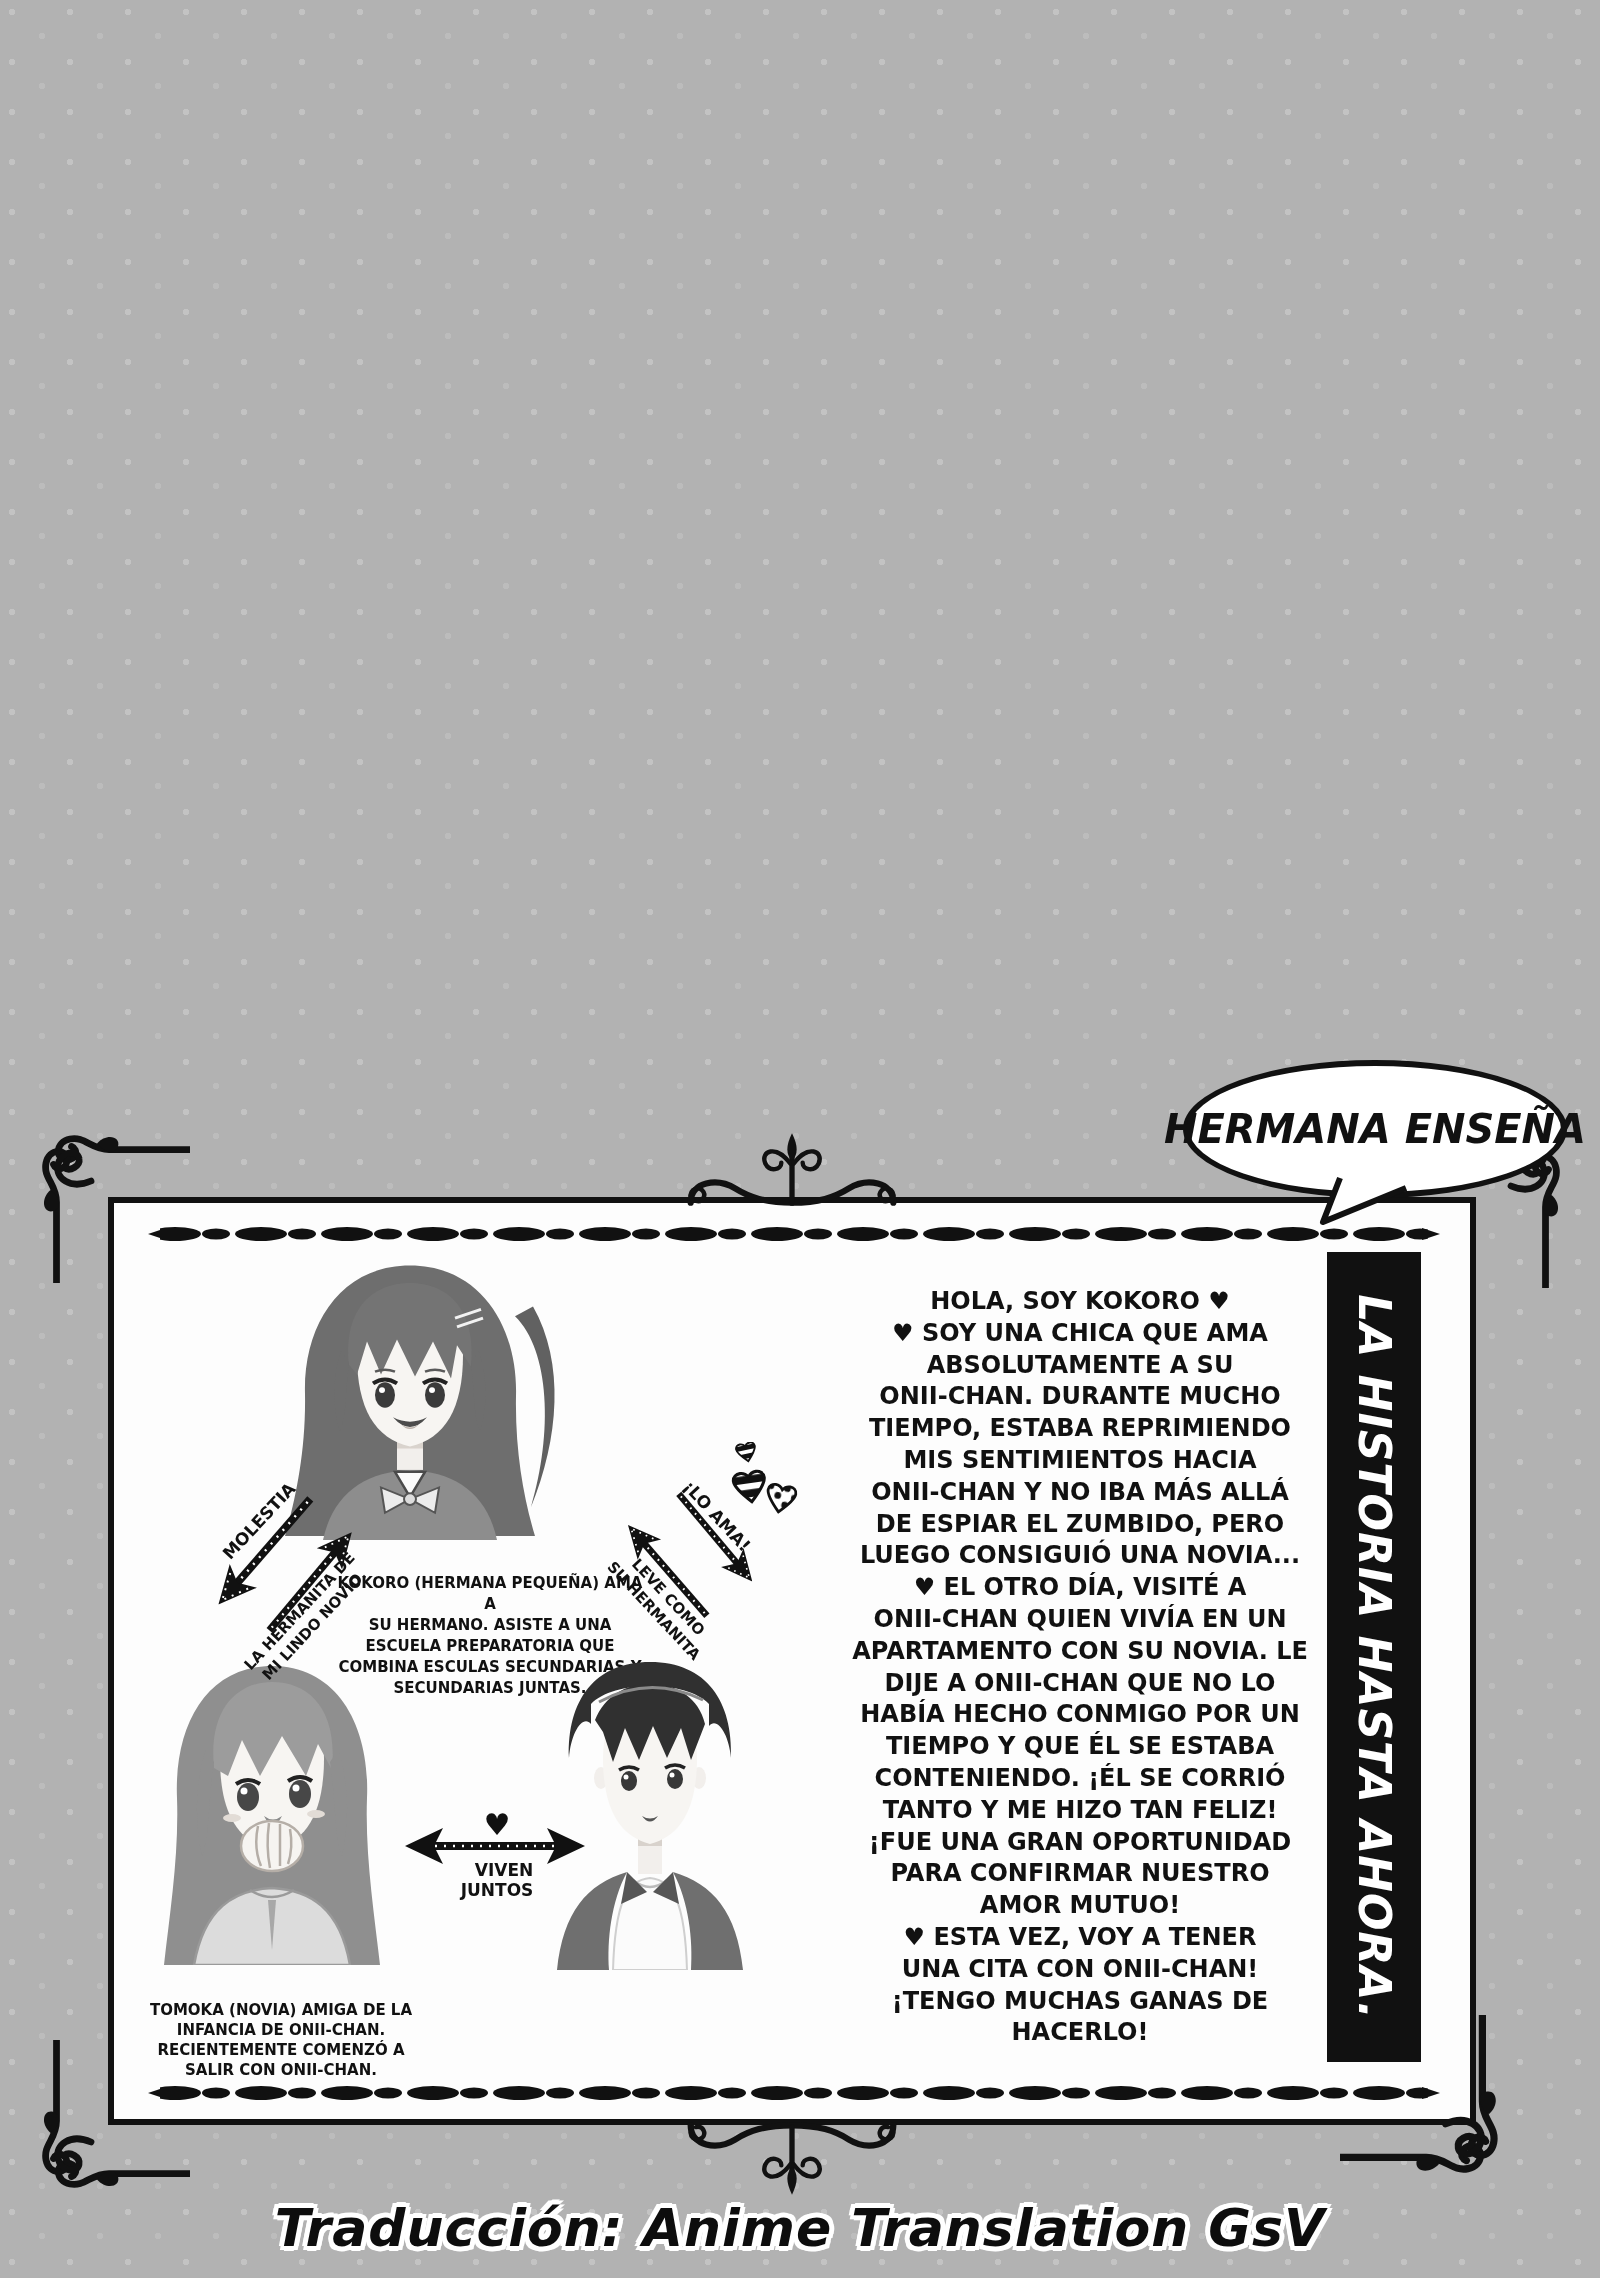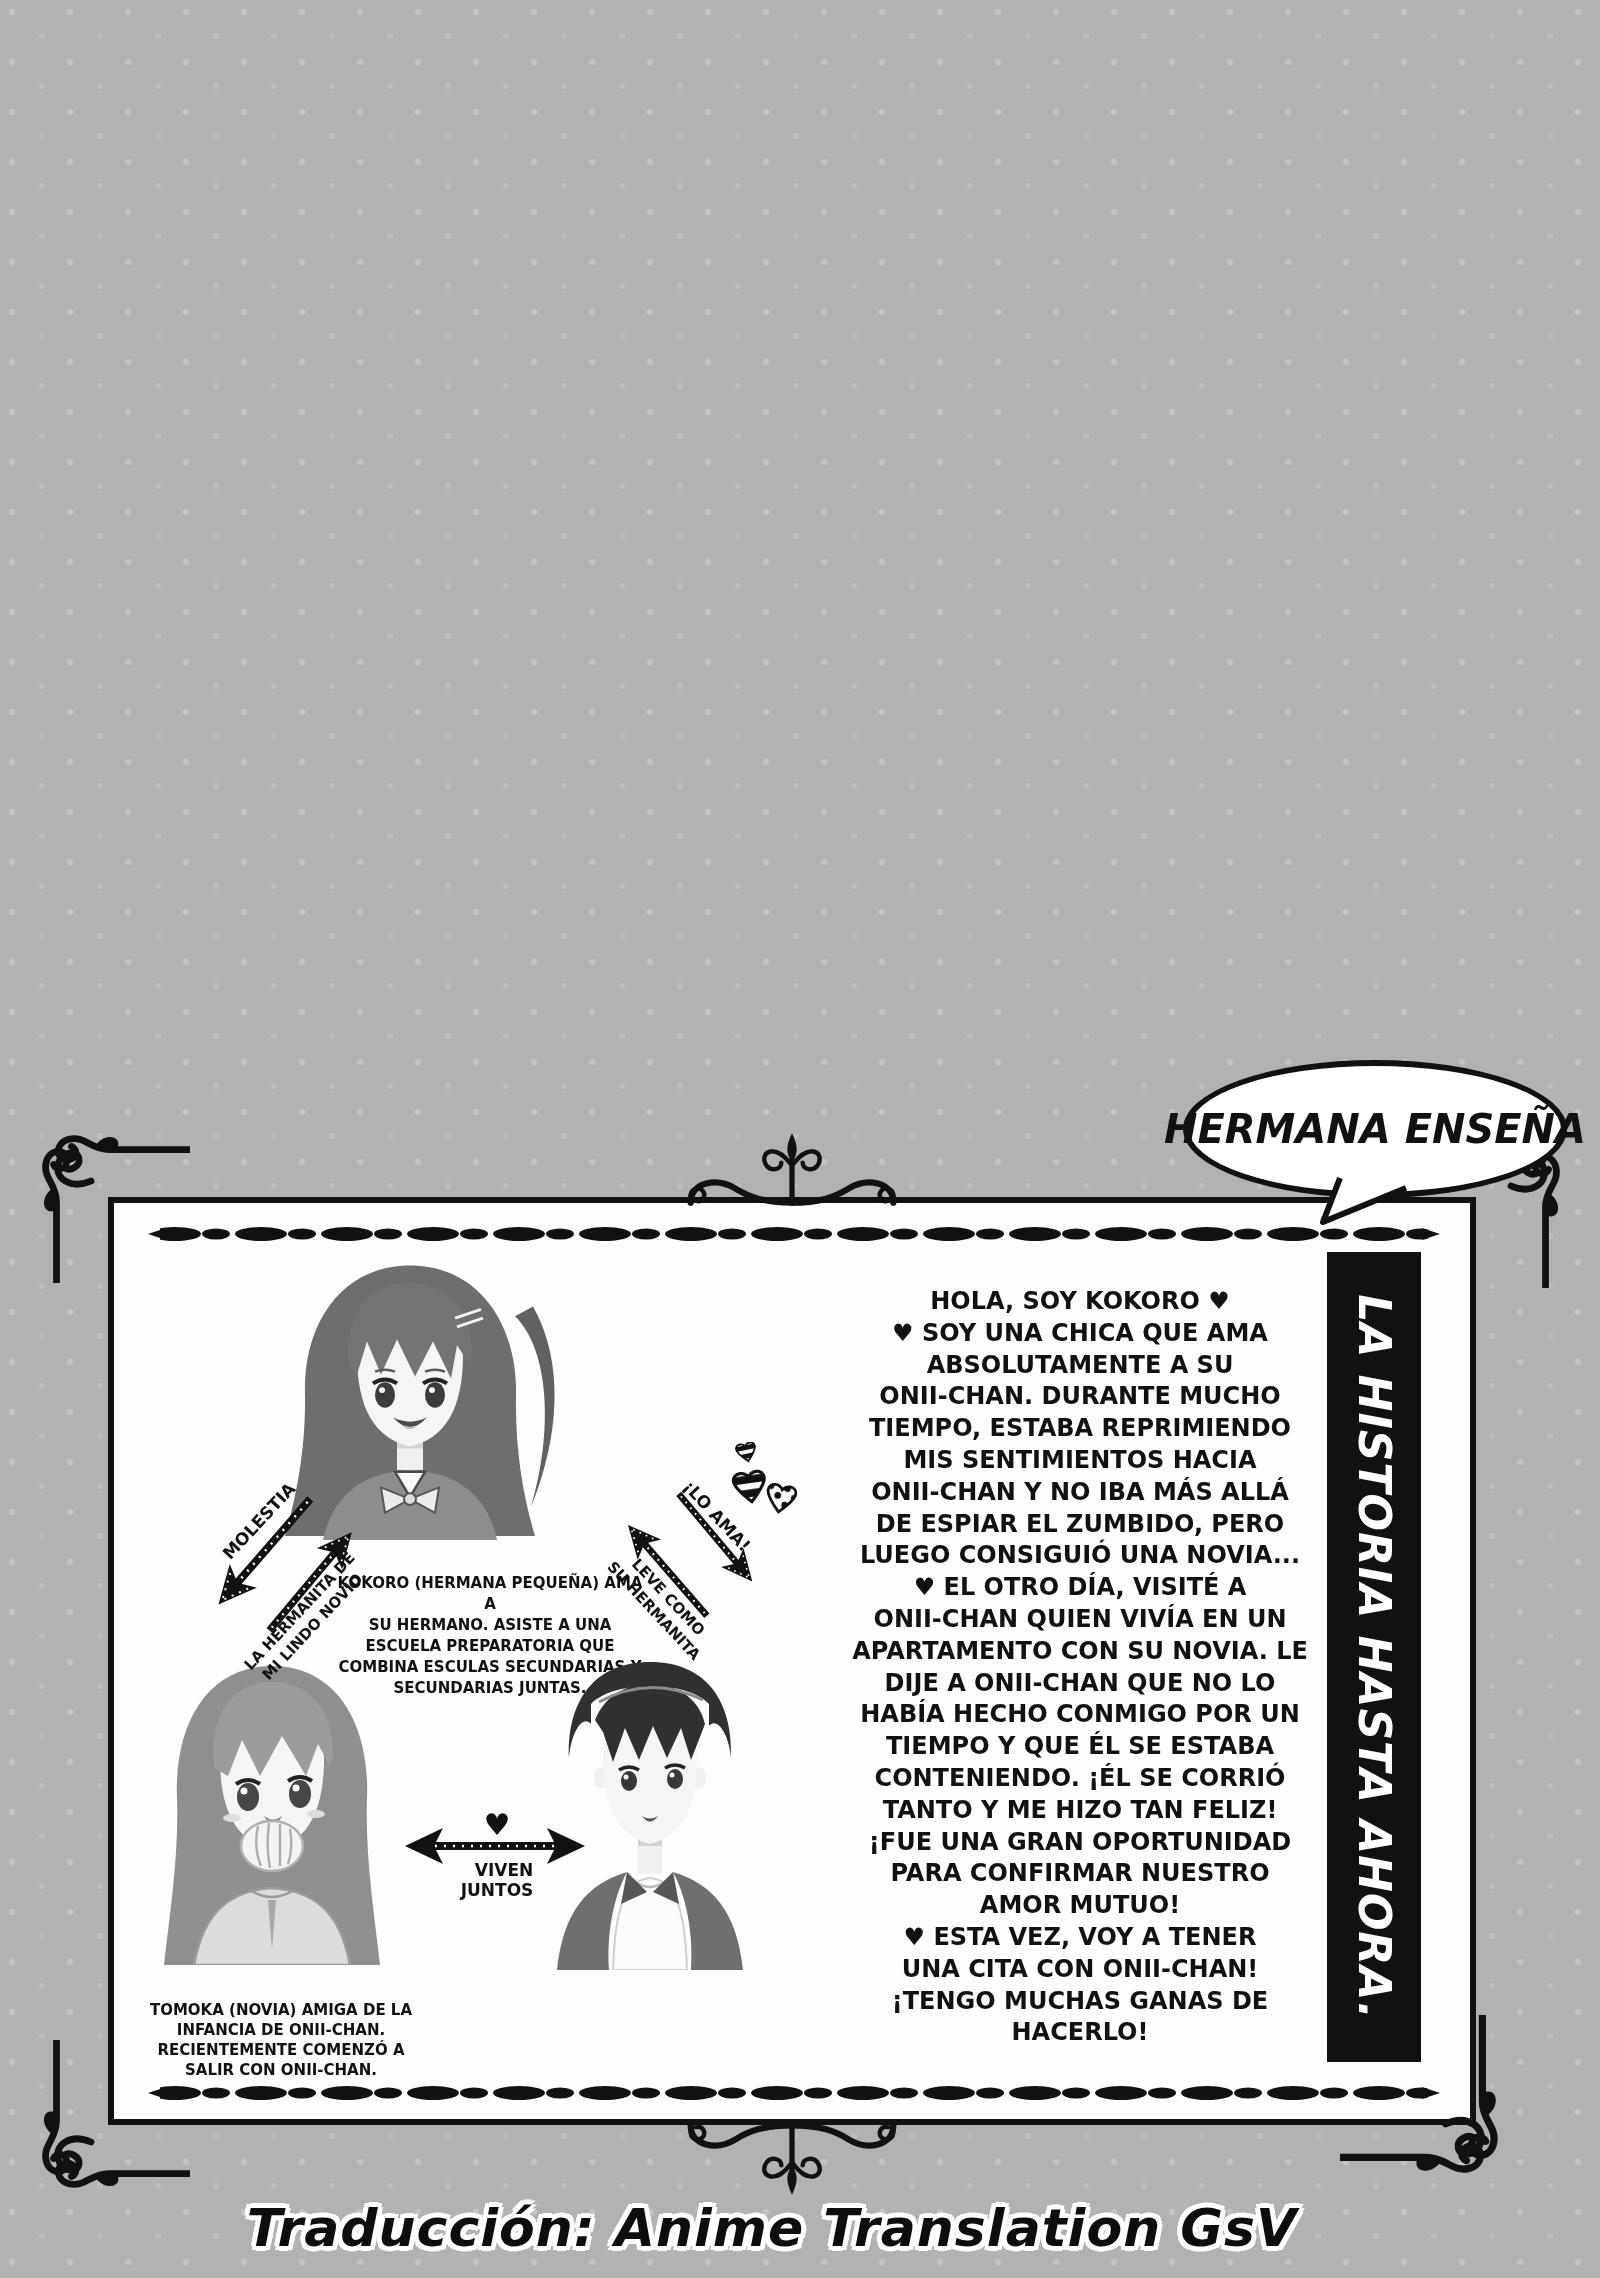--- a/index.html
+++ b/index.html
@@ -36,21 +36,21 @@
   .rel-molestia{left:259px;top:1521px;transform:translate(-50%,-50%) rotate(-47deg);}
   .rel-hermanita{left:307px;top:1618px;transform:translate(-50%,-50%) rotate(-47deg);font-size:15px;}
   .rel-loama{left:717px;top:1516px;transform:translate(-50%,-50%) rotate(47deg);}
   .rel-leve{left:661px;top:1604px;transform:translate(-50%,-50%) rotate(47deg);font-size:15px;}
   .rel-viven{left:497px;top:1880px;transform:translate(-50%,-50%);text-align:right;}
   .viven-heart{left:497px;top:1824px;transform:translate(-50%,-50%);font-size:30px;color:#111;font-weight:700;}
   
   .credit{left:0;top:2198px;width:1544px;text-align:center;color:#0d0d0d;
     font-weight:700;font-style:italic;font-size:52px;letter-spacing:1px;
     text-shadow:-4px -4px 0 #fff,4px -4px 0 #fff,-4px 4px 0 #fff,4px 4px 0 #fff,
-                -5px 0 0 #fff,5px 0 0 #fff,0 -5px 0 #fff,0 5px 0 #fff;}
+                -5px 0 0 #fff,5px 0 0 #fff,0 -5px 0 #fff,0 5px 0 #fff;padding-left:28px;}
   svg{display:block;}
 </style>
 </head>
 <body>
 
 <div id="page">
 
   <div class="abs panel"></div>
 
   <svg class="abs" style="left:40px;top:1133px;" width="150" height="150" viewBox="0 0 100 100">

